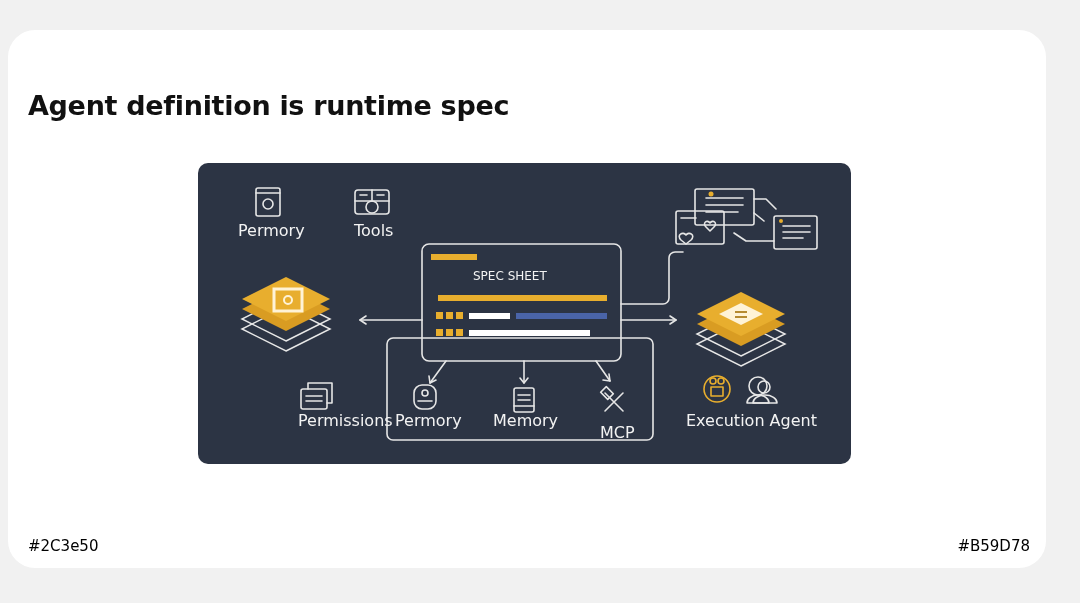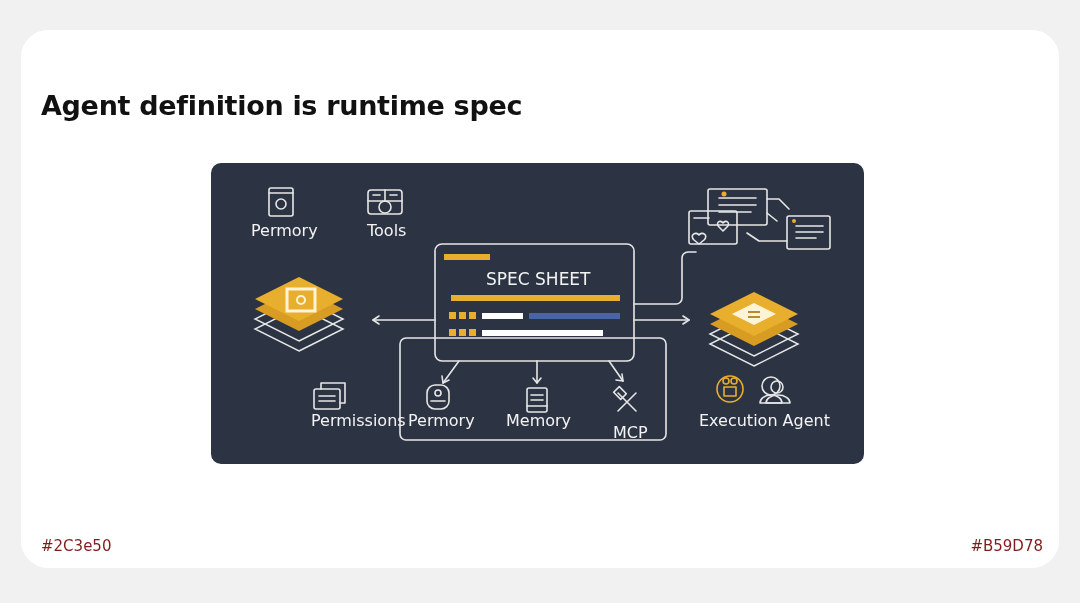--- a/index.html
+++ b/index.html
@@ -1,21 +1,21 @@
 <!DOCTYPE html>
 <html><head>
 <meta charset="utf-8">
 <style>
   html,body{margin:0;padding:0;}
   body{width:1080px;height:603px;background:#f1f1f1;position:relative;overflow:hidden;font-family:"DejaVu Sans","Liberation Sans",sans-serif;}
-  .slide{position:absolute;left:21px;top:30px;width:1038px;height:538px;background:#ffffff;border-radius:27px;}
+  .slide{position:absolute;left:8px;top:30px;width:1038px;height:538px;background:#ffffff;border-radius:27px;}
   .title{position:absolute;left:20px;top:60px;font-size:27px;font-weight:bold;color:#111;letter-spacing:-0.3px;}
   .panel{position:absolute;left:190px;top:133px;width:653px;height:301px;background:#2c3444;border-radius:10px;}
   .lbl{position:absolute;color:#f3f3f3;font-size:16px;white-space:nowrap;}
-  .foot{position:absolute;font-size:15px;color:#7f1d1d;}
+  .foot{position:absolute;font-size:15px;color:#000000;}
   svg{position:absolute;left:0;top:0;}
 </style>
 </head>
 <body>
 
 <div class="slide">
   <div class="title">Agent definition is runtime spec</div>
 
   <div class="panel">
     <svg width="653" height="301" viewBox="0 0 653 301">
@@ -125,21 +125,21 @@
       <rect x="271" y="150" width="41" height="6" fill="#ffffff"></rect>
       <rect x="318" y="150" width="91" height="6" fill="#4a64a8"></rect>
       <rect x="238" y="166" width="7" height="7" fill="#e8ae2e"></rect>
         <rect x="248" y="166" width="7" height="7" fill="#e8ae2e"></rect>
         <rect x="258" y="166" width="7" height="7" fill="#e8ae2e"></rect>
       <rect x="271" y="167" width="121" height="6" fill="#ffffff"></rect>
       <circle cx="513" cy="31" r="2.5" fill="#e8ae2e"></circle>
       <circle cx="583" cy="58" r="2" fill="#e8ae2e"></circle>
     </svg>
 
-    <div class="lbl" style="left:275px;top:106px;font-size:17px;">SPEC SHEET</div>
+    <div class="lbl" style="left:275px;top:106px;font-size:12px;">SPEC SHEET</div>
     <div class="lbl" style="left:40px;top:58px;">Permory</div>
     <div class="lbl" style="left:156px;top:58px;">Tools</div>
     <div class="lbl" style="left:75px;top:248px;margin-left:25px;">Permissions</div>
     <div class="lbl" style="left:197px;top:248px;">Permory</div>
     <div class="lbl" style="left:295px;top:248px;">Memory</div>
     <div class="lbl" style="left:402px;top:248px;margin-top:12px;">MCP</div>
     <div class="lbl" style="left:488px;top:248px;">Execution Agent</div>
   </div>
 
   <div class="foot" style="left:20px;top:507px;">#2C3e50</div>

